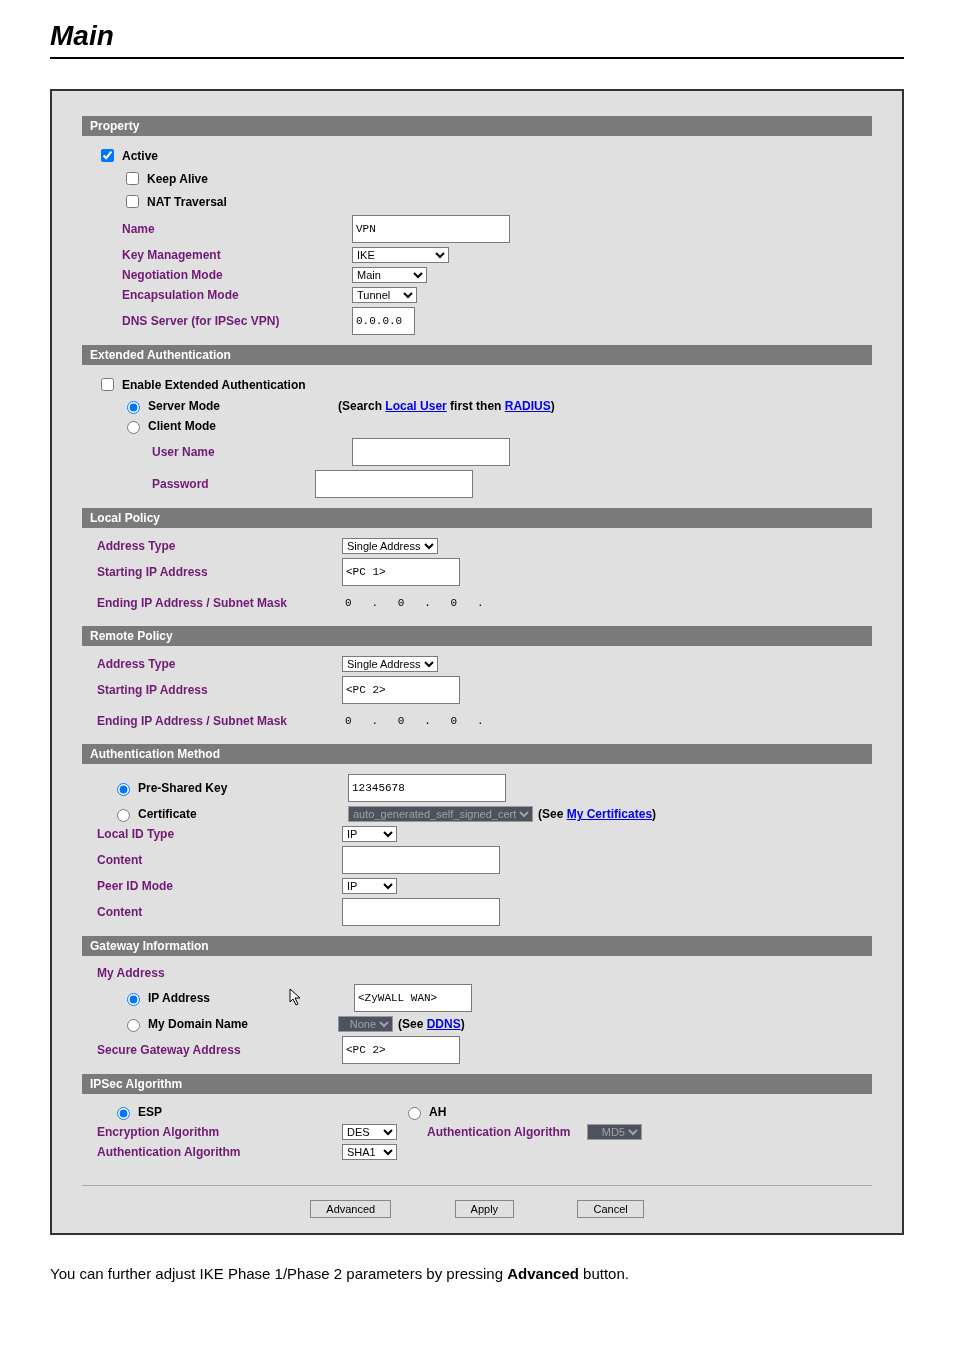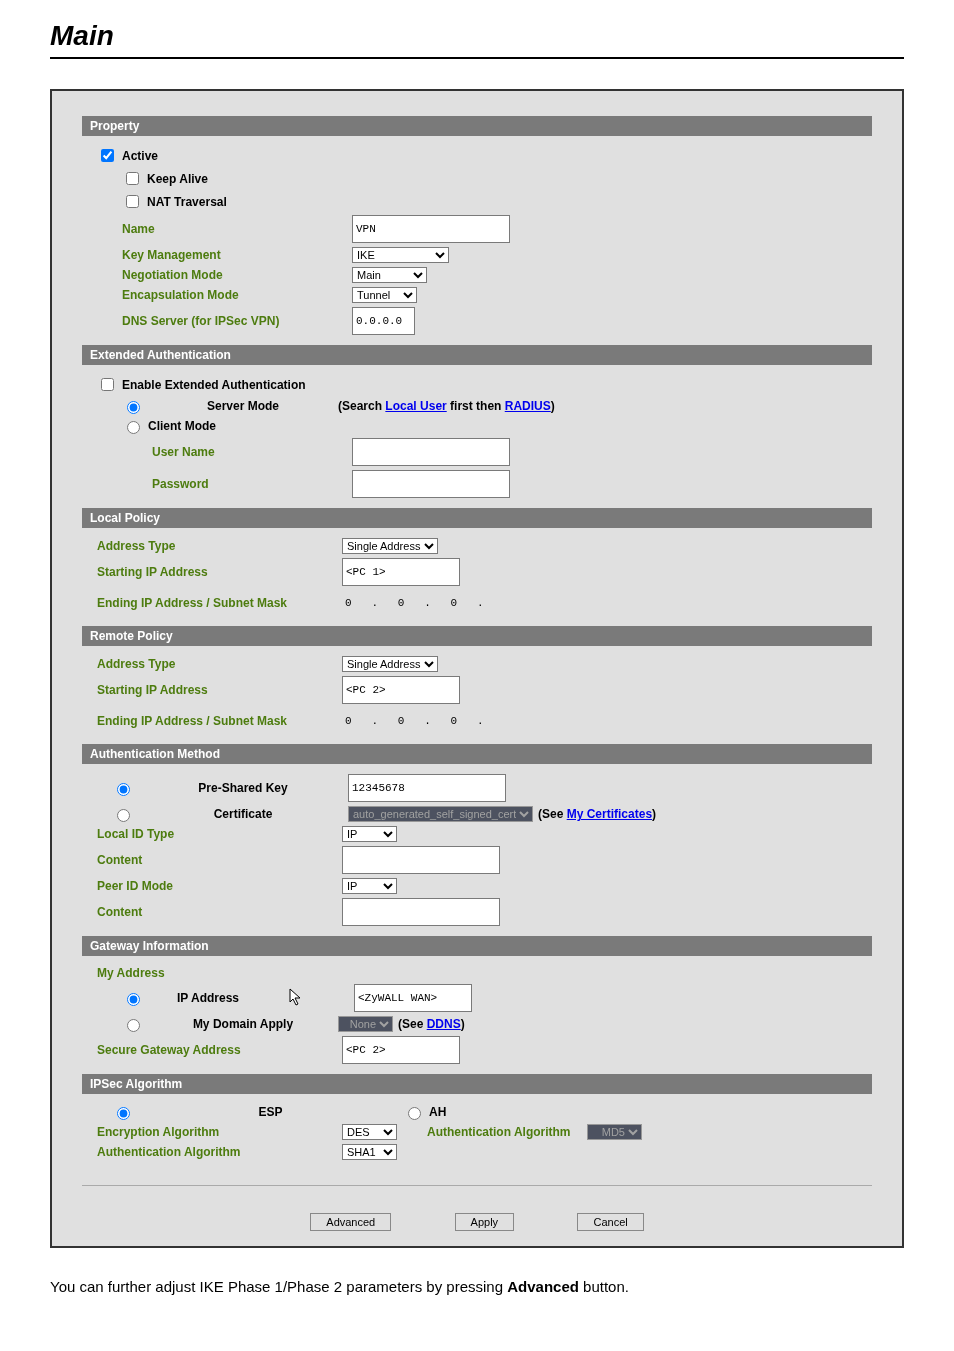--- a/index.html
+++ b/index.html
@@ -38,21 +38,21 @@
       display: flex;
       align-items: center;
       margin: 4px 0 4px 15px;
     }
     .form-row-indent {
       margin-left: 40px;
     }
     .form-label {
       font-weight: bold;
       width: 230px;
-      color: #4d7c0f;
+      color: #701a75;
     }
     .form-input {
       font-family: Liberation Mono, monospace;
       font-size: 11px;
       padding: 7px 3px;
       border: 1px solid #7a7a7a;
       background: white;
     }
     .text-input {
       width: 150px;
@@ -66,34 +66,33 @@
       background: white;
       border: 1px solid #7a7a7a;
     }
     .checkbox-label {
       font-weight: bold;
       margin-left: 5px;
     }
     .radio-label {
       font-weight: bold;
       margin-left: 5px;
-      text-align: center;
     }
     .link {
       color: #0000ee;
       text-decoration: underline;
       font-weight: bold;
     }
     .note {
       font-weight: bold;
     }
     .button-row {
       text-align: center;
       margin-top: 25px;
-      padding-top: 27px;
+      padding-top: 14px;
       border-top: 1px solid #aaa;
     }
     .btn {
       padding: 2px 15px;
       margin: 0 30px;
       font-family: Arial, sans-serif;
       font-size: 11px;
       background: #e0e0e0;
       border: 1px solid #888;
     }
@@ -170,21 +169,21 @@
   </div>
   <div class="form-row form-row-indent">
     <input type="radio" name="authmode" style="">
     <span class="radio-label">Client Mode</span>
   </div>
   <div class="form-row" style="margin-left:70px">
     <span class="form-label" style="width:200px">User Name</span>
     <input type="text" class="form-input text-input" style="">
   </div>
   <div class="form-row" style="margin-left:70px">
-    <span class="form-label" style="width:200px">Password</span>
+    <span class="form-label" style="width:163px">Password</span>
     <input type="password" class="form-input text-input" style="">
   </div>
 
   <div class="section-header">Local Policy</div>
 
   <div class="form-row">
     <span class="form-label" style="width:245px">Address Type</span>
     <select><option>Single Address</option></select>
   </div>
   <div class="form-row">
@@ -256,21 +255,21 @@
     <span class="cursor-icon">
       <svg width="16" height="20" viewBox="0 0 16 20">
           <path d="M2 2 L2 15 L5 12 L8 18 L10 17 L7 11 L12 11 Z" fill="white" stroke="black" stroke-width="1"></path>
         </svg>
     </span>
     <span style="width:50px"></span>
     <input type="text" class="form-input text-input-sm" value="&lt;ZyWALL WAN&gt;" style="">
   </div>
   <div class="form-row form-row-indent">
     <input type="radio" name="myaddr" style="">
-    <span class="radio-label" style="width:190px;display:inline-block">My Domain Apply</span>
+    <span class="radio-label" style="width:190px;display:inline-block">My Domain Name</span>
     <select disabled="" style="width:55px"><option>None</option></select>
     <span class="note" style="margin-left:5px">
       <span>(See </span><a class="link">DDNS</a><span>)</span>
     </span>
   </div>
   <div class="form-row">
     <span class="form-label" style="width:245px">Secure Gateway Address</span>
     <input type="text" class="form-input text-input-sm" value="&lt;PC 2&gt;" style="">
   </div>
 

